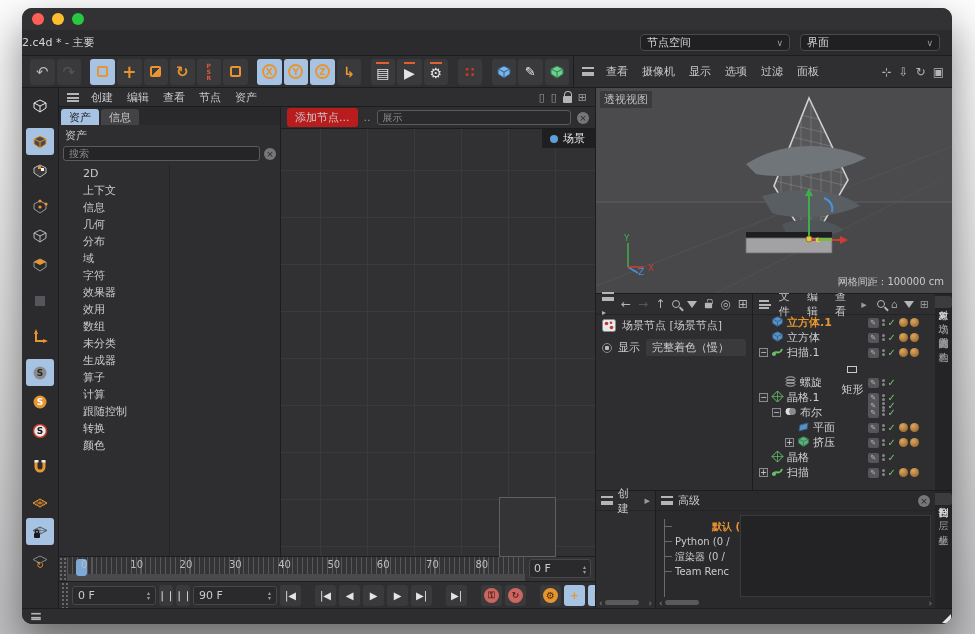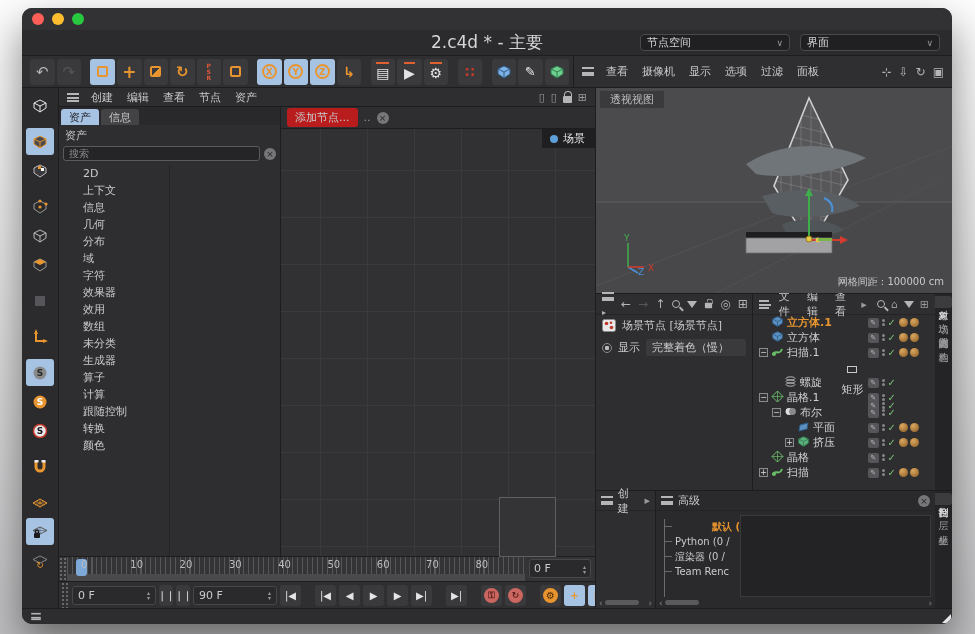--- a/index.html
+++ b/index.html
@@ -7,21 +7,21 @@
 body { background:linear-gradient(#fdfdfd,#bebec0); }
 .window { position:absolute; left:22px; top:8px; width:930px; height:616px;
   background:#28282a; border-radius:10px; box-shadow:0 18px 40px rgba(0,0,0,.45);
   overflow:hidden; display:flex; flex-direction:column; color:#c9c9cb; font-size:11px; }
 
 .titlebar { height:22px; background:#323234; display:flex; align-items:center; padding:0 10px; flex:0 0 auto; }
 .traffic { display:flex; gap:8px; }
 .tl { width:12px; height:12px; border-radius:50%; }
 .tl.r { background:#ff5f57; } .tl.y { background:#febc2e; } .tl.g { background:#28c840; }
 .docbar { height:26px; background:#2b2b2d; border-bottom:1px solid #1d1d1f; display:flex; align-items:center; padding:0 12px; flex:0 0 auto; position:relative; }
-.doc-title { position:absolute; left:0; right:0; text-align:center; font-size:17px; color:#d6d6d8; pointer-events:none; }
+.doc-title { position:absolute; left:0; right:0; font-size:11px; color:#d6d6d8; pointer-events:none; }
 .selects { margin-left:auto; display:flex; gap:10px; z-index:1; }
 .dropdown { width:150px; height:17px; background:#202022; border:1px solid #4a4a4c; border-radius:4px; display:flex; align-items:center; padding:0 6px; color:#d6d6d8; }
 .dropdown .chev { margin-left:auto; color:#9a9a9c; font-size:9px; }
 
 .toprow { height:32px; display:flex; flex:0 0 auto; background:#2f2f31; border-bottom:1px solid #1d1d1f; }
 .main-toolbar { width:551px; display:flex; align-items:center; gap:2px; padding:0 4px 0 8px; flex:0 0 auto; }
 .tbtn { width:27px; height:26px; background:#3a3a3c; border-radius:3px; display:flex; align-items:center; justify-content:center; font-size:14px; color:#c9c9cb; position:relative; }
 .tbtn.active { background:#a6c3e4; }
 .tbtn.dim { color:#55555a; }
 .tsep { width:6px; }
@@ -80,21 +80,21 @@
 .transport { height:27px; background:#2f2f31; border-top:1px solid #1d1d1f; display:flex; align-items:center; gap:3px; padding:0 2px; }
 .tfield { width:84px; height:19px; background:#2a2a2c; border:1px solid #48484a; border-radius:3px; display:flex; align-items:center; padding:0 5px; color:#cbcbcd; flex:0 0 auto; }
 .trbtn { min-width:21px; height:21px; background:#3a3a3c; border-radius:3px; color:#e4e4e6; display:flex; align-items:center; justify-content:center; font-size:10px; padding:0 3px; }
 .trbtn.blue { background:#a6c3e4; color:#e8952f; font-weight:bold; }
 .trbtn.red span.rc { width:15px; height:15px; border-radius:50%; background:#cc6660; color:#5a1f1c; font-size:9px; display:flex; align-items:center; justify-content:center; font-weight:bold; }
 .trbtn.gear span.gc { width:15px; height:15px; border-radius:50%; background:#e8952f; color:#4a2c08; font-size:10px; display:flex; align-items:center; justify-content:center; }
 .trsp { width:8px; }
 
 .right-col { flex:1; display:flex; flex-direction:column; border-left:1px solid #1d1d1f; min-width:0; }
 .viewport { height:205px; position:relative; background:linear-gradient(#4b4b4d 0 114px,#48484a 114px); flex:0 0 auto; overflow:hidden; }
-.vp-label { position:absolute; top:3px; left:4px; background:rgba(30,30,32,.35); padding:1px 10px; color:#bcbcbe; }
+.vp-label { position:absolute; top:3px; left:4px; background:rgba(30,30,32,.35); padding:1px 4px; color:#bcbcbe; }
 .grid-info { position:absolute; right:8px; bottom:4px; color:#c9c9cb; font-size:10px; }
 .axis-triad { position:absolute; left:22px; bottom:18px; }
 .mid-row { height:197px; display:flex; border-top:1px solid #1d1d1f; flex:0 0 auto; min-width:0; }
 .scene-nodes { width:157px; background:#2e2e30; border-right:1px solid #1d1d1f; display:flex; flex-direction:column; }
 .sn-toolbar { height:21px; display:flex; align-items:center; gap:7px; padding:0 6px; color:#b5b5b7; font-size:12px; border-bottom:1px solid #242426; }
 .sn-row { display:flex; align-items:center; gap:6px; padding:3px 6px; }
 .sn-val { flex:1; background:#3a3a3c; border-radius:2px; padding:1px 6px; color:#cbcbcd; }
 .radio { width:10px; height:10px; border:1px solid #8a8a8c; border-radius:50%; background:radial-gradient(circle,#bbb 2px,transparent 2.5px); }
 .obj-mgr { flex:1; background:#2e2e30; display:flex; flex-direction:column; min-width:0; }
 .om-menubar { height:21px; display:flex; align-items:center; gap:10px; padding:0 6px; border-bottom:1px solid #242426; }
@@ -408,20 +408,21 @@
                 <div class="cat">颜色</div>
               </div>
             <div style="flex:1;"></div>
           </div>
         </div>
 
         <div class="node-editor">
           <div class="ne-head">
             <span class="ne-btn">添加节点...</span>
             <span class="ne-dots">..</span>
+            <span class="ne-filter">展示</span>
             <span class="xcirc">×</span>
           </div>
           <div class="ne-canvas">
             <div class="scene-chip">
               <span class="bluedot"></span>
               <span>场景</span>
             </div>
             <div class="ghost-rect"></div>
           </div>
         </div>

